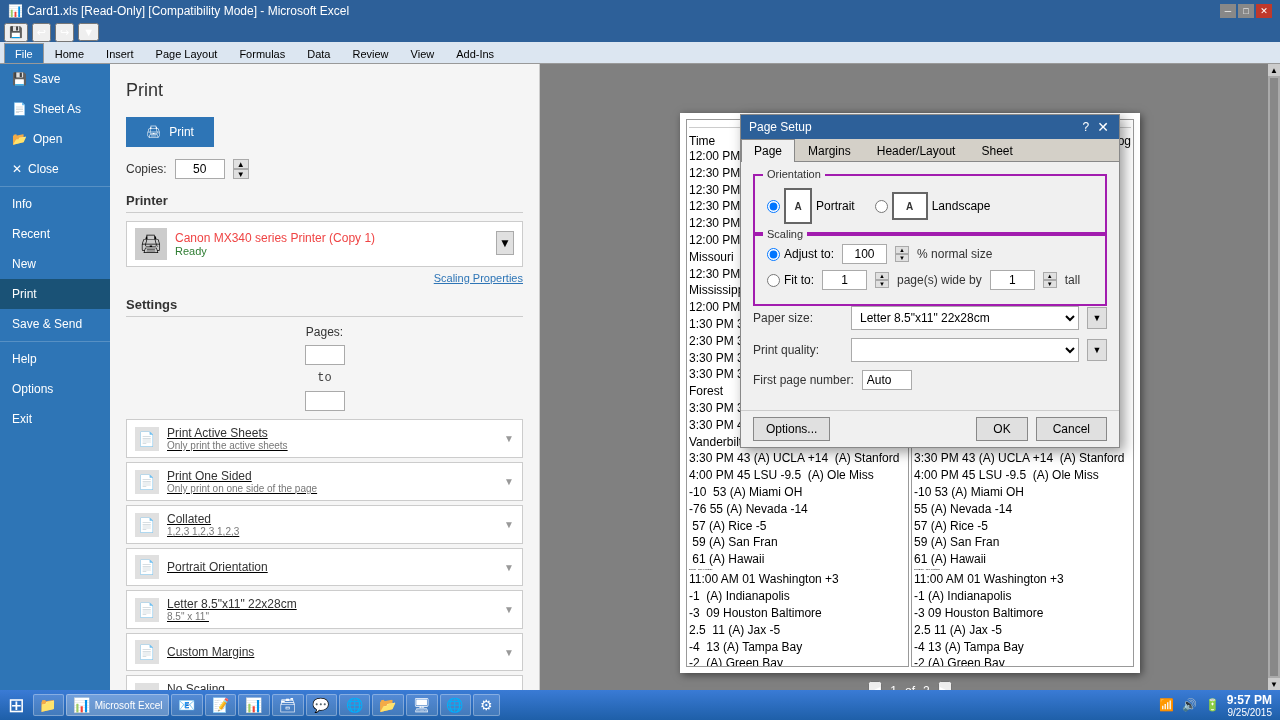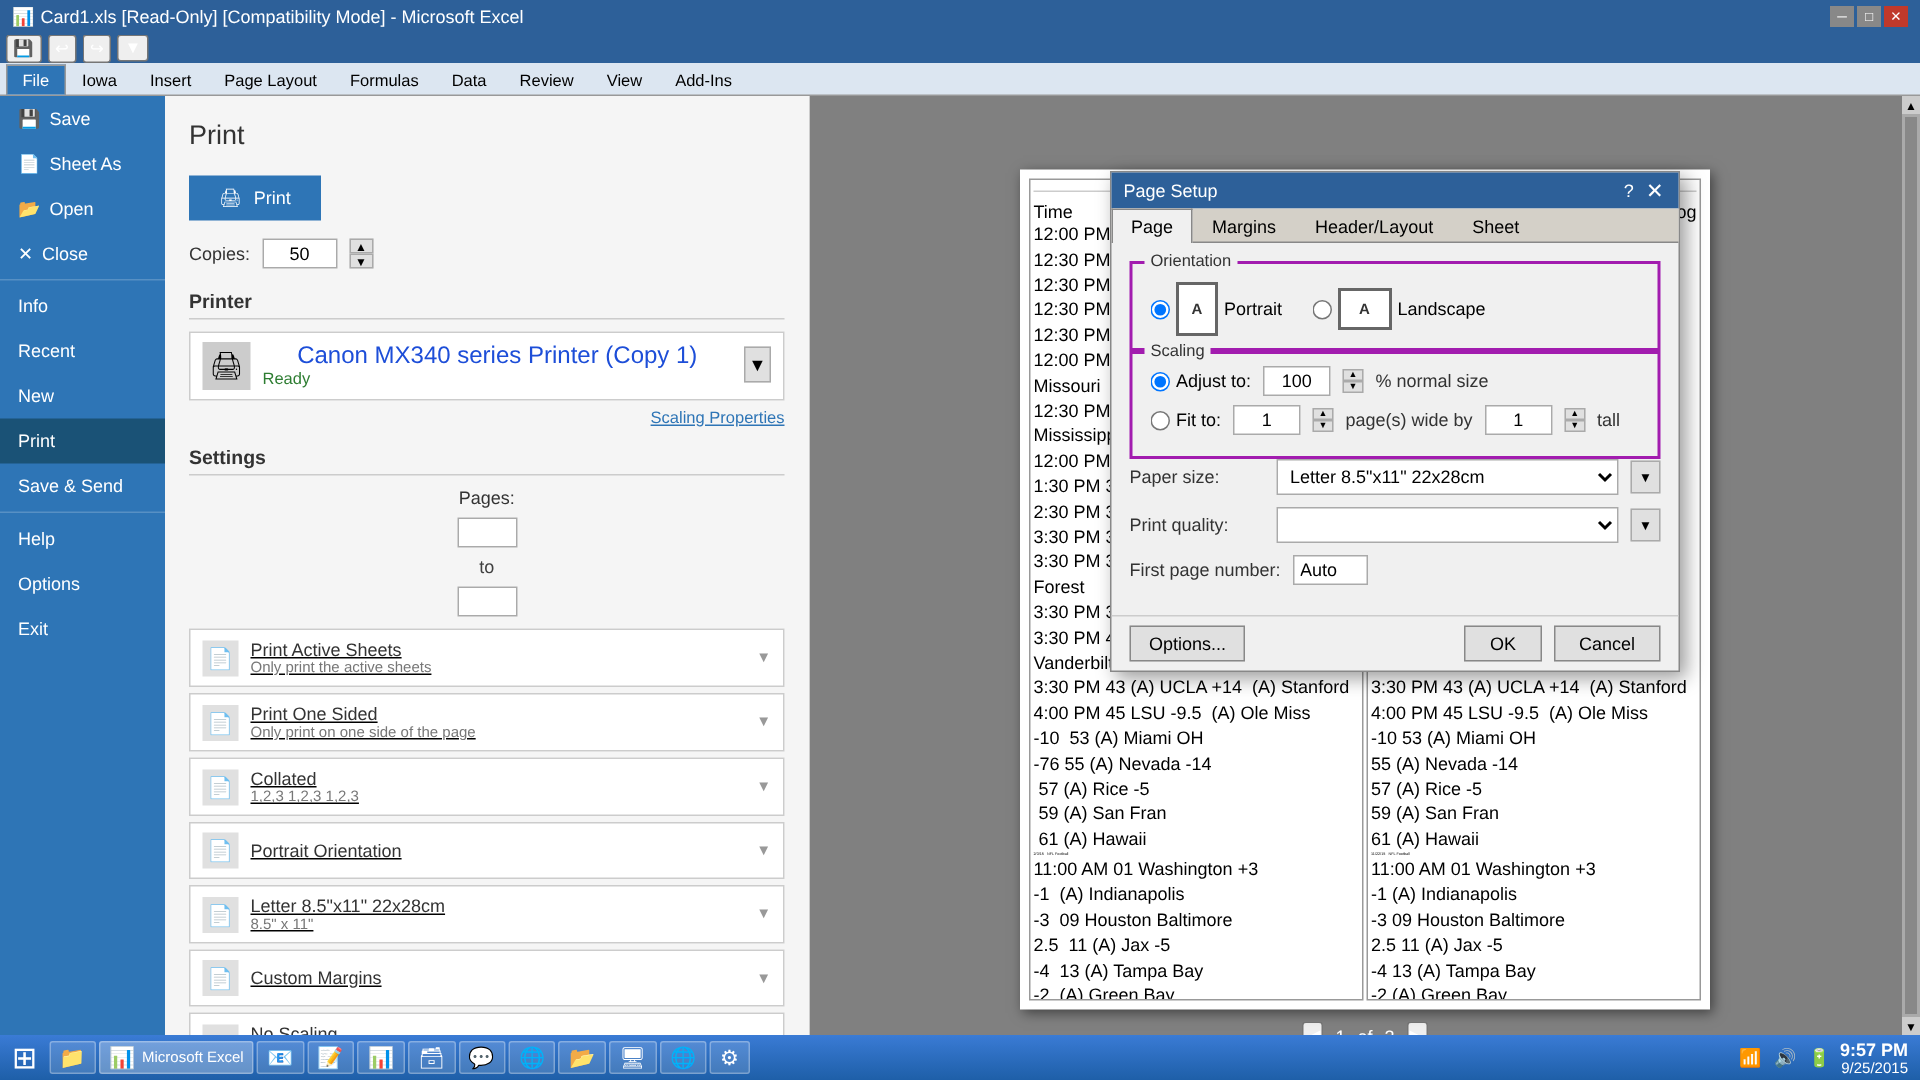--- a/index.html
+++ b/index.html
@@ -116,21 +116,21 @@
       font-size: 12px;
     }
     .spinner { display: flex; flex-direction: column; }
     .spin-btn { width: 16px; height: 10px; background: #e0e0e0; border: 1px solid #aaa; cursor: pointer; font-size: 8px; display: flex; align-items: center; justify-content: center; }
 
     .section-header { font-size: 13px; color: #333; font-weight: 600; margin: 12px 0 8px; border-bottom: 1px solid #ccc; padding-bottom: 4px; }
 
     .printer-row { display: flex; align-items: center; gap: 8px; background: white; border: 1px solid #ccc; padding: 6px 8px; margin-bottom: 4px; }
     .printer-icon { width: 32px; height: 32px; background: #ccc; display: flex; align-items: center; justify-content: center; font-size: 18px; }
     .printer-info { flex: 1; }
-    .printer-name { font-size: 16px; color: #1d4ed8; text-align: center; }
+    .printer-name { font-size: 12px; color: #ef4444; }
     .printer-status { font-size: 11px; color: #2e7d32; }
     .printer-link { font-size: 11px; color: #2e75b6; cursor: pointer; text-decoration: underline; text-align: right; }
     .printer-dropdown { width: 100%; background: white; border: 1px solid #aaa; padding: 4px 8px; font-size: 12px; margin-bottom: 2px; cursor: pointer; display: flex; justify-content: space-between; align-items: center; }
 
     .settings-header { font-size: 13px; color: #333; font-weight: 600; margin: 12px 0 8px; border-bottom: 1px solid #ccc; padding-bottom: 4px; }
     .setting-item { display: flex; align-items: center; gap: 8px; background: white; border: 1px solid #ccc; padding: 6px 8px; margin-bottom: 4px; cursor: pointer; }
     .setting-icon { width: 24px; height: 24px; background: #e0e0e0; display: flex; align-items: center; justify-content: center; font-size: 14px; flex-shrink: 0; }
     .setting-text { flex: 1; text-decoration: underline; }
     .setting-title { font-size: 12px; color: #333; }
     .setting-desc { font-size: 10px; color: #777; }
@@ -351,21 +351,21 @@
 
 <div class="quick-access">
   <button class="qa-btn">💾</button>
   <button class="qa-btn">↩</button>
   <button class="qa-btn">↪</button>
   <button class="qa-btn">▼</button>
 </div>
 
 <div class="ribbon-tabs">
   <div class="ribbon-tab active">File</div>
-  <div class="ribbon-tab">Iowa</div>
+  <div class="ribbon-tab">Home</div>
   <div class="ribbon-tab">Insert</div>
   <div class="ribbon-tab">Page Layout</div>
   <div class="ribbon-tab">Formulas</div>
   <div class="ribbon-tab">Data</div>
   <div class="ribbon-tab">Review</div>
   <div class="ribbon-tab">View</div>
   <div class="ribbon-tab">Add-Ins</div>
 </div>
 
 <div class="main-area">
@@ -445,21 +445,21 @@
     </div>
     <div style="text-align:right; margin-bottom:8px;">
       <a class="printer-link">Scaling Properties</a>
     </div>
 
     <div class="settings-header">Settings</div>
 
     <div class="pages-row">
       <label class="pages-label">Pages:</label>
       <input class="pages-input" type="text" value="" style="">
-      <span style="font-size:12px;color:#404040;">to</span>
+      <span style="font-size:12px;color:#404040;font-family:Liberation Mono, monospace;">to</span>
       <input class="pages-input" type="text" value="" style="">
     </div>
 
     <div class="setting-item">
       <div class="setting-icon">📄</div>
       <div class="setting-text">
         <div class="setting-title">Print Active Sheets</div>
         <div class="setting-desc">Only print the active sheets</div>
       </div>
       <div class="setting-arrow">▼</div>

